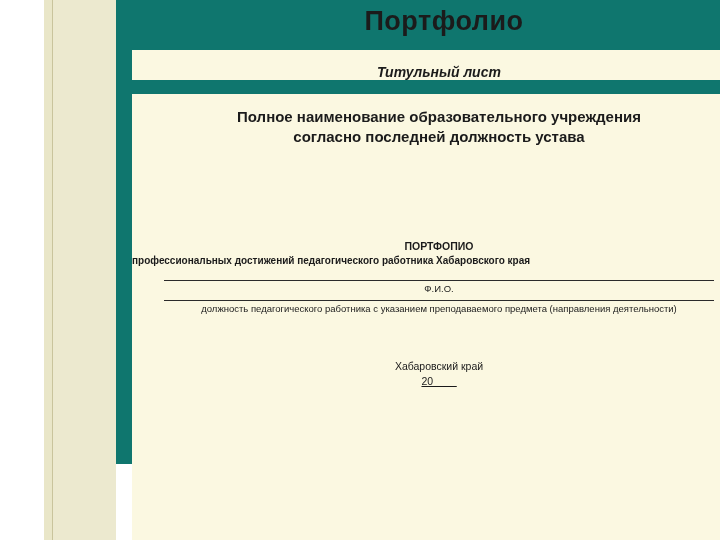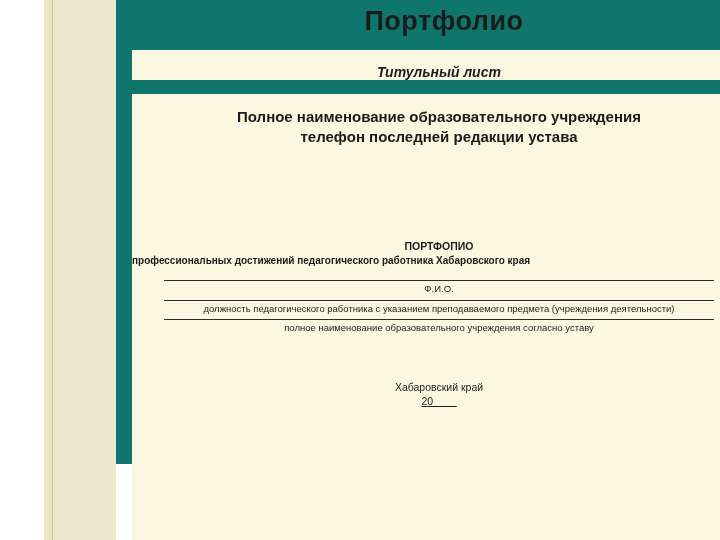--- a/index.html
+++ b/index.html
@@ -151,42 +151,38 @@
   <div class="slide-title">Портфолио</div>
 
   <div class="subtitle-bar">
     <span class="subtitle-text">Титульный лист</span>
   </div>
 
   <div class="doc-panel">
 
     <div class="inst-name">
       <div>Полное наименование образовательного учреждения</div>
-      <div>телефон последней редакции устава</div>
+      <div>согласно последней должность устава</div>
     </div>
 
     <div class="portfolio-heading">ПОРТФОПИО</div>
     <div class="portfolio-sub">профессиональных достижений педагогического работника Хабаровского края</div>
 
     <div class="fields">
 
       <div class="field">
         <div class="rule"></div>
         <div class="caption">Ф.И.О.</div>
       </div>
 
       <div class="field wide">
         <div class="rule"></div>
-        <div class="caption">должность педагогического работника с указанием  преподаваемого  предмета (учреждения деятельности)</div>
+        <div class="caption">должность педагогического работника с указанием  преподаваемого  предмета (направления деятельности)</div>
       </div>
 
-      <div class="field">
-        <div class="rule"></div>
-        <div class="caption">полное наименование образовательного учреждения согласно уставу</div>
-      </div>
 
 
 
     </div>
 
     <div class="footer">
       <div>Хабаровский край</div>
       <div class="year">20____</div>
     </div>
 

